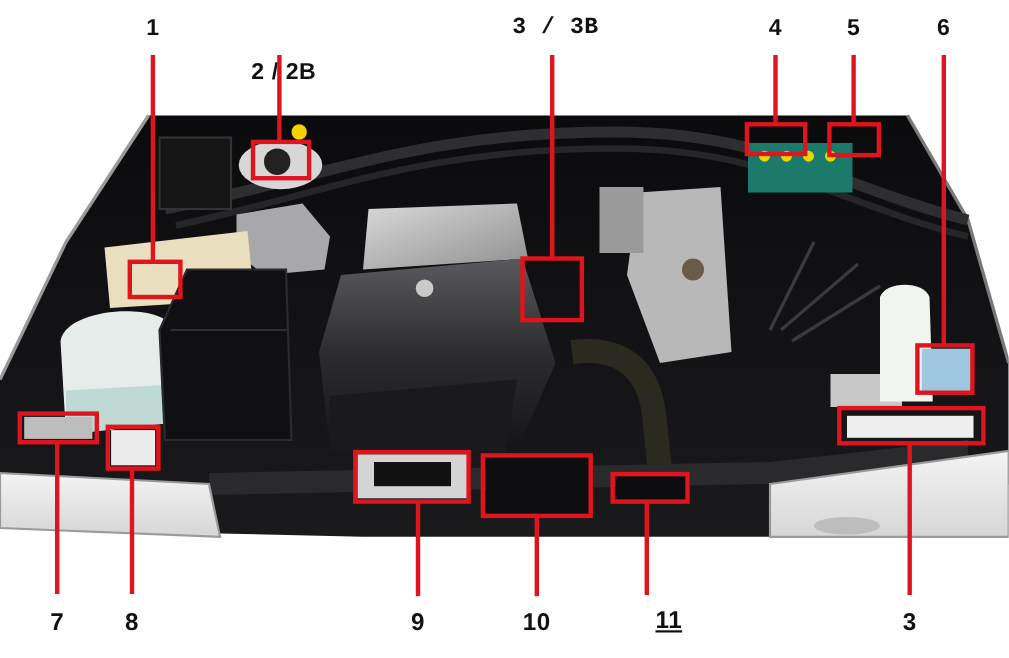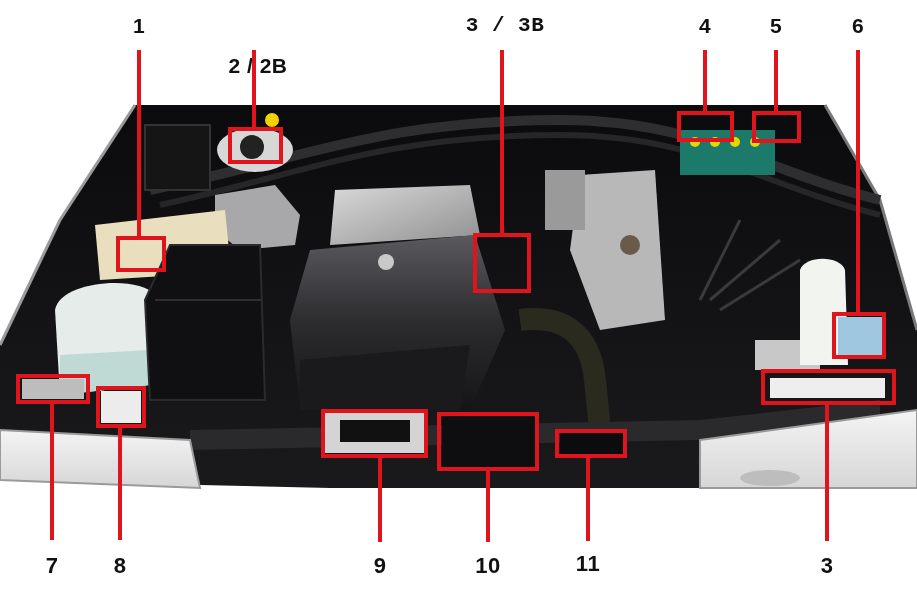--- a/index.html
+++ b/index.html
@@ -157,21 +157,21 @@
 
   <div class="callout">
     <div class="box" style="left:437px; top:412px; width:102px; height:59px;"></div>
     <div class="vline" style="left:488px; top:469px; height:73px;"></div>
     <div class="label bottom" style="left:488px; top:553px;">10</div>
   </div>
 
   <div class="callout">
     <div class="box" style="left:555px; top:429px; width:72px; height:29px;"></div>
     <div class="vline" style="left:588px; top:456px; height:85px;"></div>
-    <div class="label bottom" style="left:588px; top:551px;">11</div>
+    <div class="label bottom" style="left:608px; top:551px;text-decoration:underline;">11</div>
   </div>
 
   <div class="callout">
     <div class="box" style="left:761px; top:369px; width:135px; height:36px;"></div>
     <div class="vline" style="left:827px; top:403px; height:138px;"></div>
     <div class="label bottom" style="left:827px; top:553px;">3</div>
   </div>
 
 </div>
 

